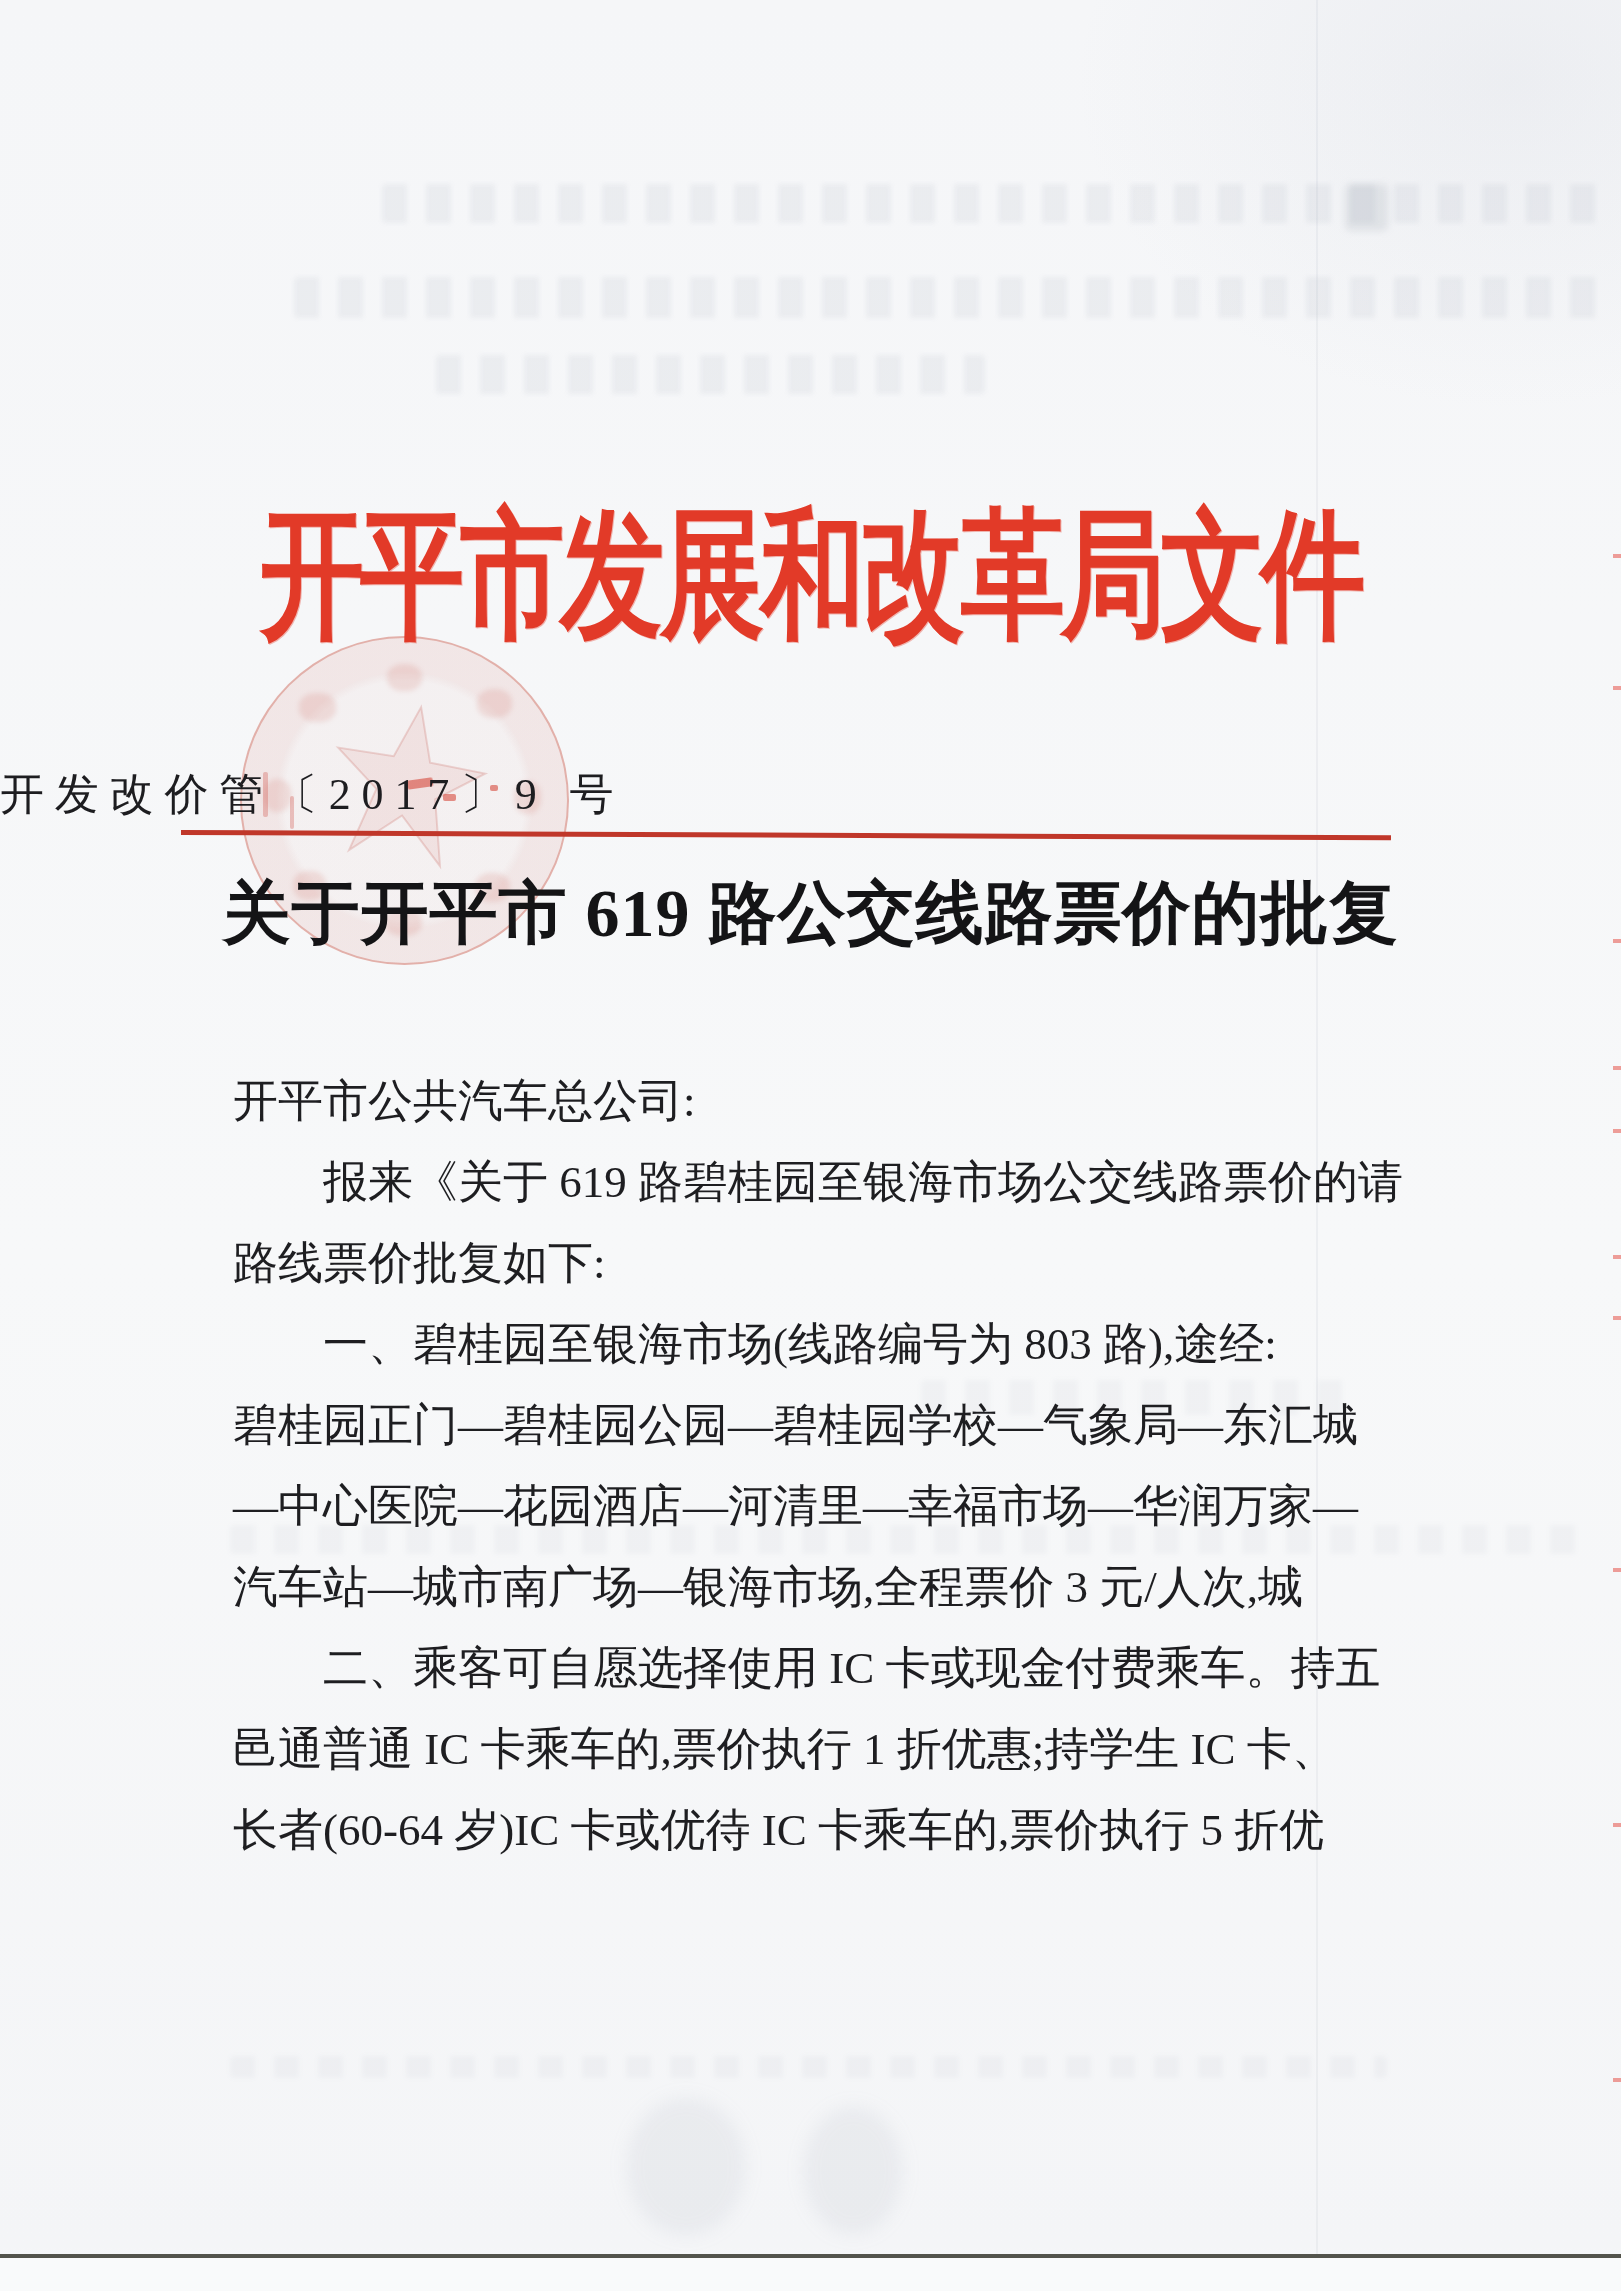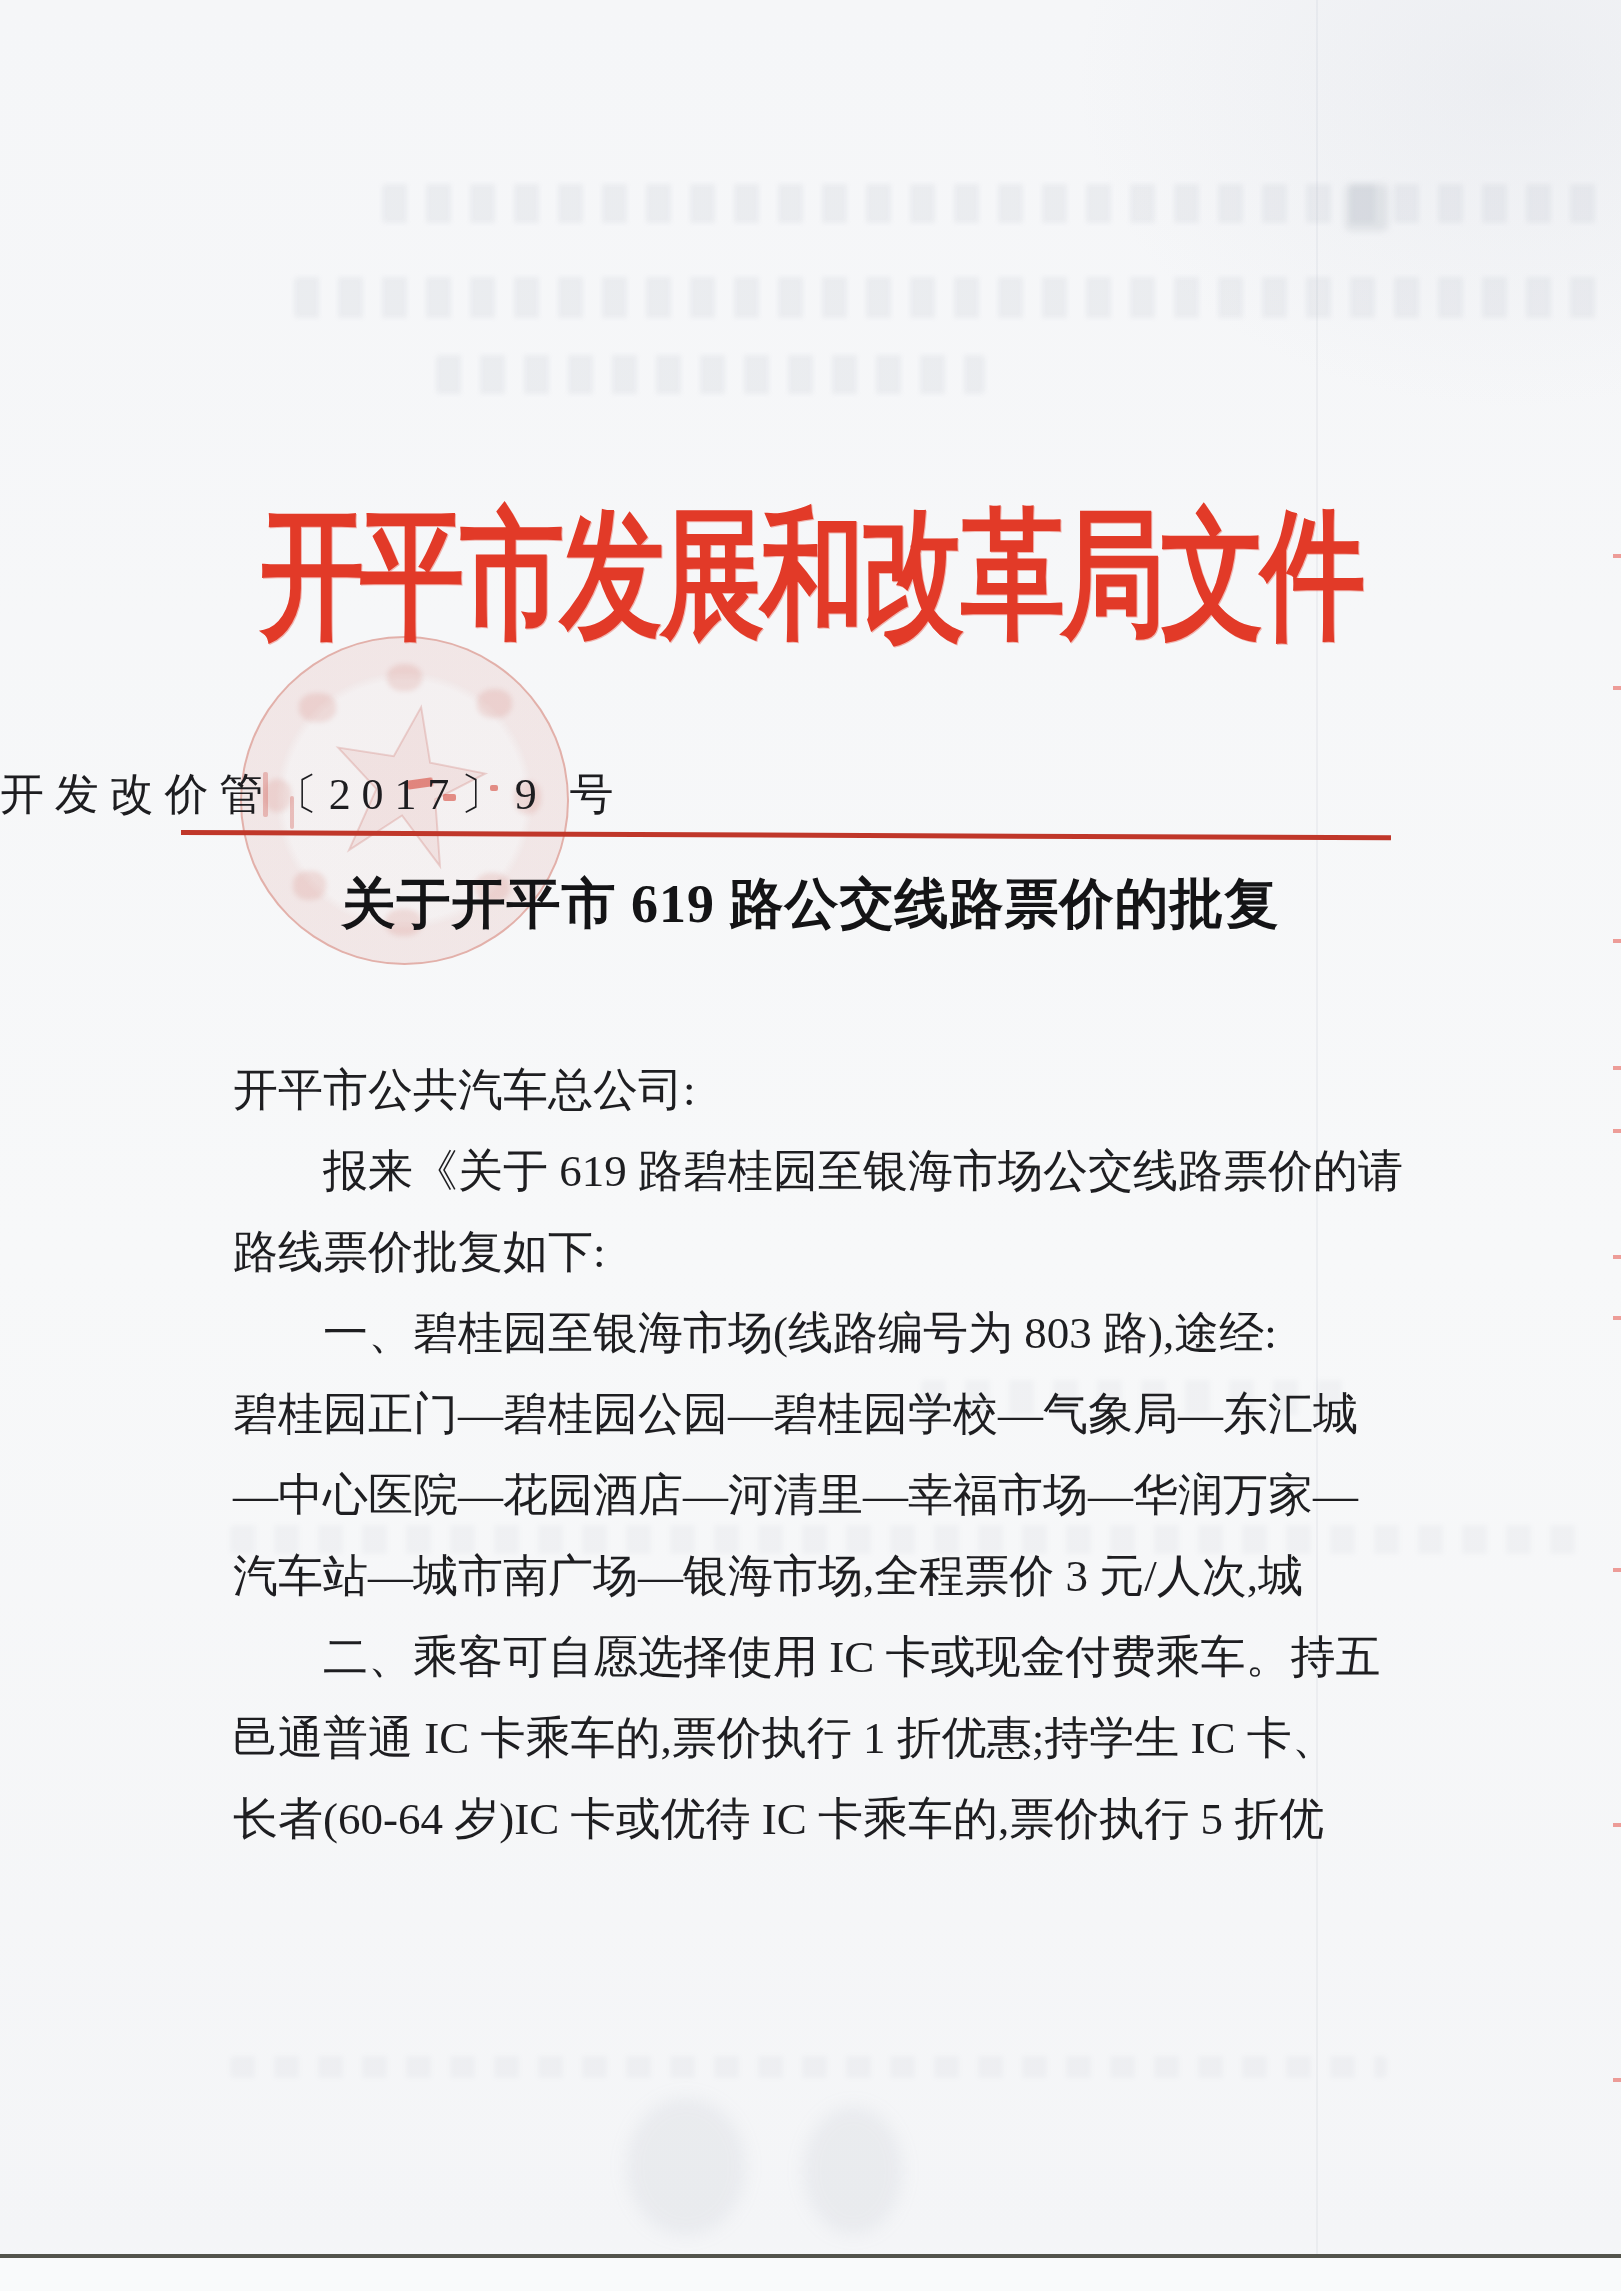--- a/index.html
+++ b/index.html
@@ -61,30 +61,30 @@
   }
   .red-rule{
     position:absolute;top:830px;left:181px;width:1210px;height:4.9px;
     background:#c0372a;transform:rotate(0.25deg);transform-origin:left center;
   }
 
   
   .doc-title{
     position:absolute;top:868px;left:0;width:100%;margin:0;
     text-align:center;
-    font-size:54px;font-weight:bold;color:#141416;letter-spacing:1px;
+    font-size:68px;font-weight:bold;color:#141416;letter-spacing:1px;
     white-space:nowrap;
   }
 
   
   .body-block{
     position:absolute;top:1060px;left:233px;width:1162px;
     font-size:45px;color:#1e1e21;
   }
-  .body-line{height:81px;display:flex;white-space:nowrap;}
+  .body-line{height:81px;display:flex;align-items:center;white-space:nowrap;}
   .body-line.indent-2{padding-left:90px;}
 
   
   .bottom-edge{position:absolute;top:2254px;left:0;width:1621px;height:3.9px;background:#53544c;}
   .below-edge{position:absolute;top:2258px;left:0;width:1621px;height:33px;background:#f9fafb;}
 
   
   .edge-tick{position:absolute;right:0;width:7.8px;height:3.9px;background:rgba(228,66,56,0.5);}
 </style>
 </head>

